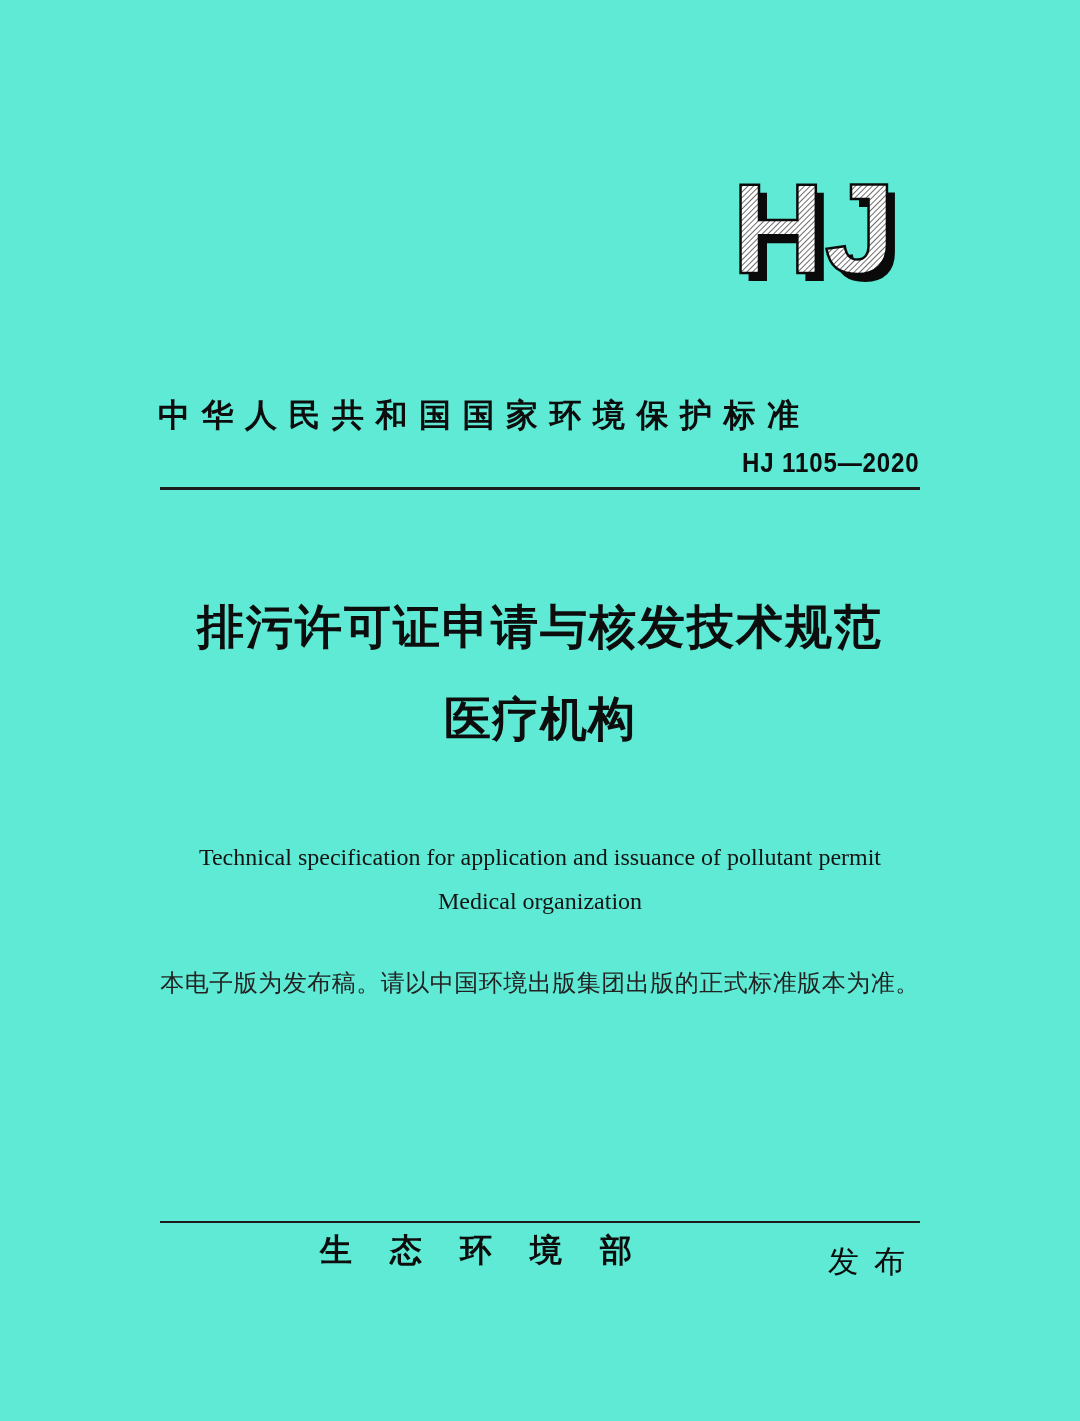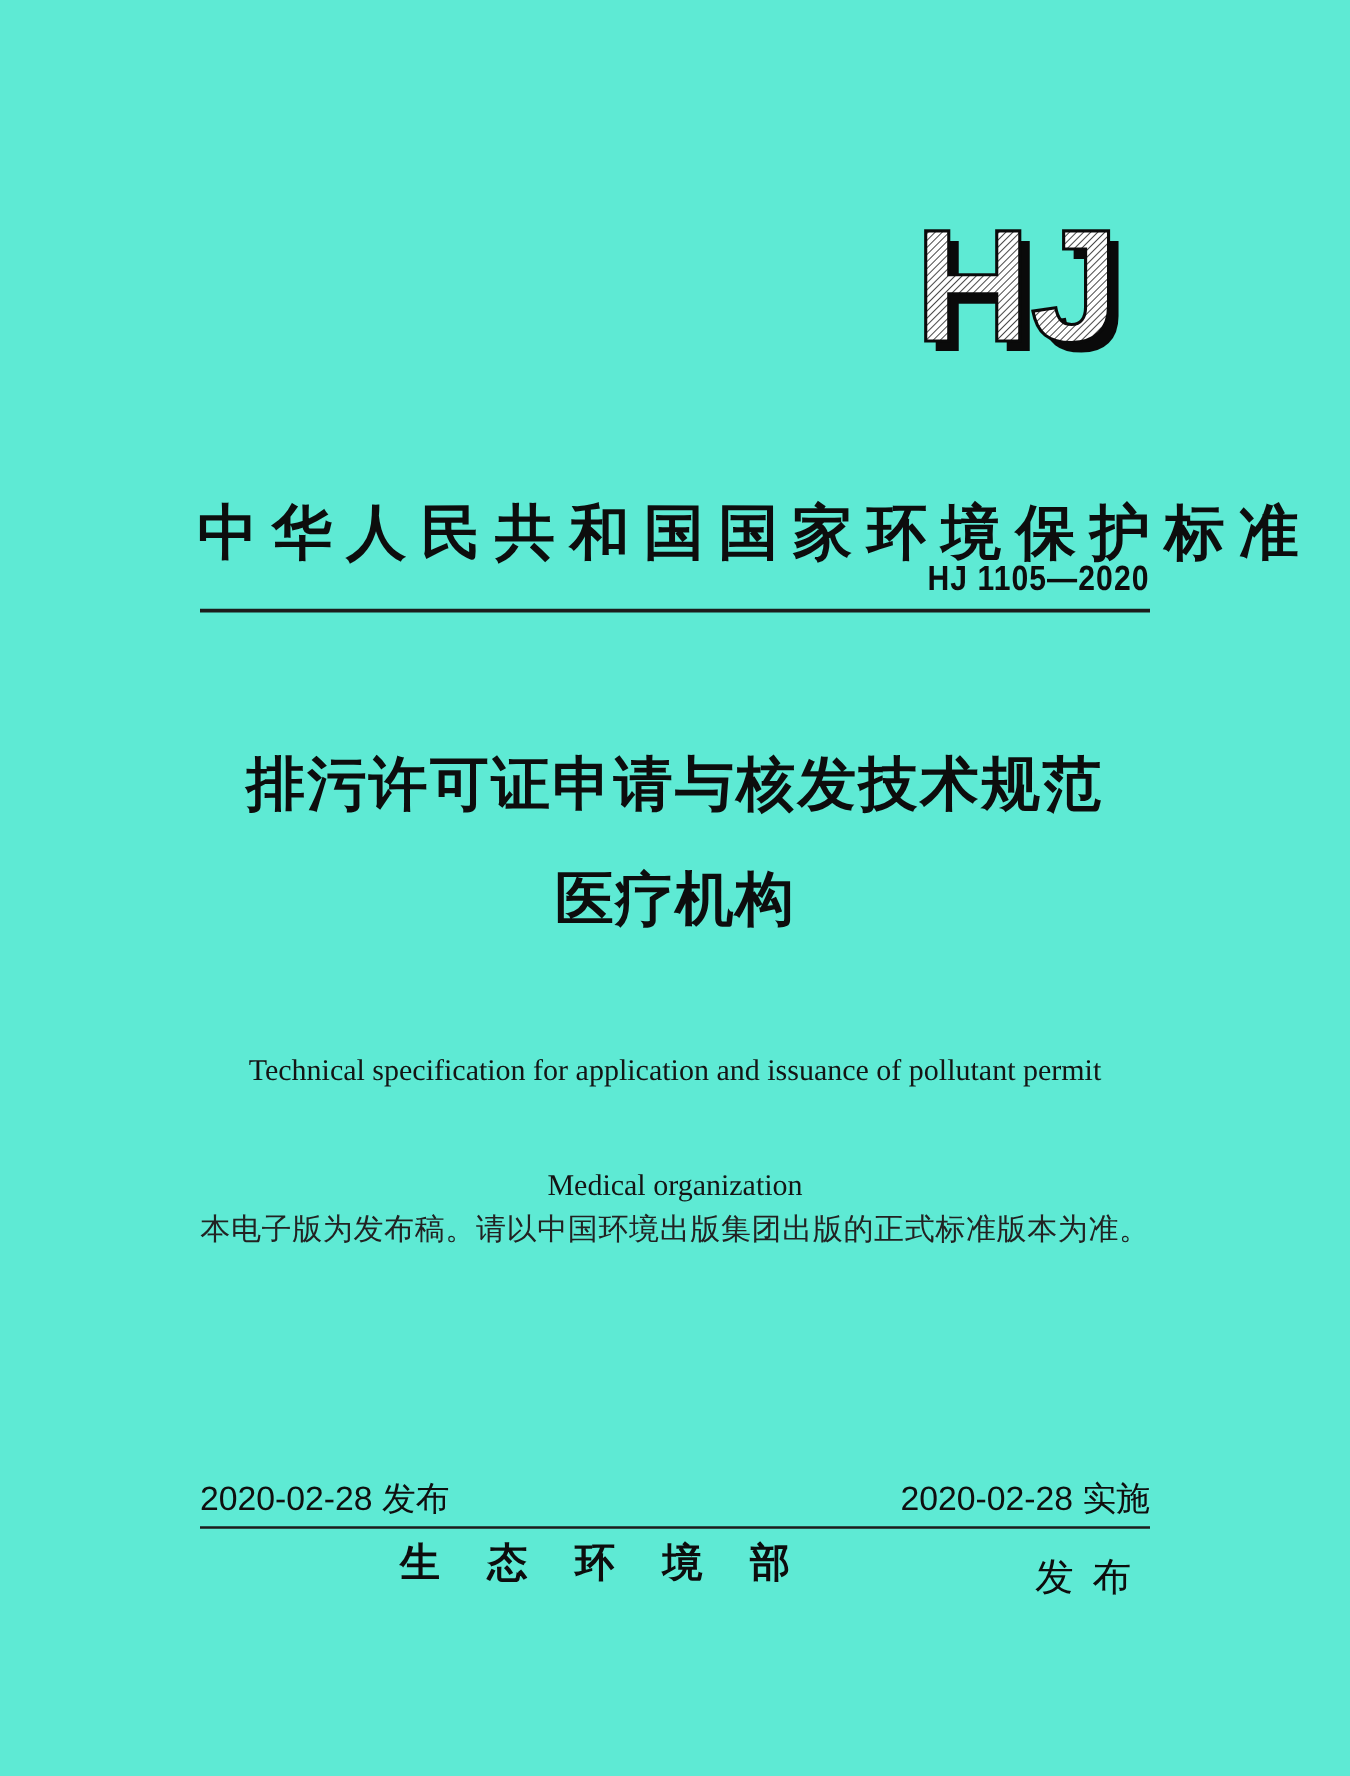--- a/index.html
+++ b/index.html
@@ -38,21 +38,21 @@
     font-size: 128px;
     fill: url(#hjHatch);
     stroke: #0a0a0a;
     stroke-width: 2.5;
   }
 
   
   .std-category {
     left: 158px;
     top: 394px;
-    font-size: 48px;
+    font-size: 32px;
     font-weight: bold;
     letter-spacing: 11.5px;
     white-space: nowrap;
     color: #0d0d0d;
   }
   .std-number {
     right: 160px;
     top: 447px;
     font-size: 28px;
     font-weight: bold;
@@ -105,21 +105,20 @@
     color: #141414;
   }
   .en-title2 {
     left: 0;
     width: 100%;
     top: 888px;
     text-align: center;
     font-size: 24px;
     white-space: nowrap;
     color: #141414;
-    margin-top: 48px;
   }
   .draft-label {
     left: 0;
     width: 100%;
     top: 925px;
     text-align: center;
     font-size: 27px;
     letter-spacing: 2px;
     white-space: nowrap;
     color: #1a1a1a;
@@ -194,24 +193,20 @@
 
   <div class="abs cn-title2">医疗机构</div>
 
   <div class="abs en-title1 serif">Technical specification for application and issuance of pollutant permit</div>
 
   <div class="abs en-title2 serif">Medical organization</div>
 
 
   <div class="abs notice serif">本电子版为发布稿。请以中国环境出版集团出版的正式标准版本为准。</div>
 
-  <div class="abs dates">
-    <span>2020-02-28 发布</span>
-    <span>2020-02-28 实施</span>
-  </div>
 
   <div class="abs rule rule-bottom"></div>
 
   <div class="abs issuer">生态环境部</div>
 
   <div class="abs issue-label">发布</div>
 
 </div>
 
 </body></html>

